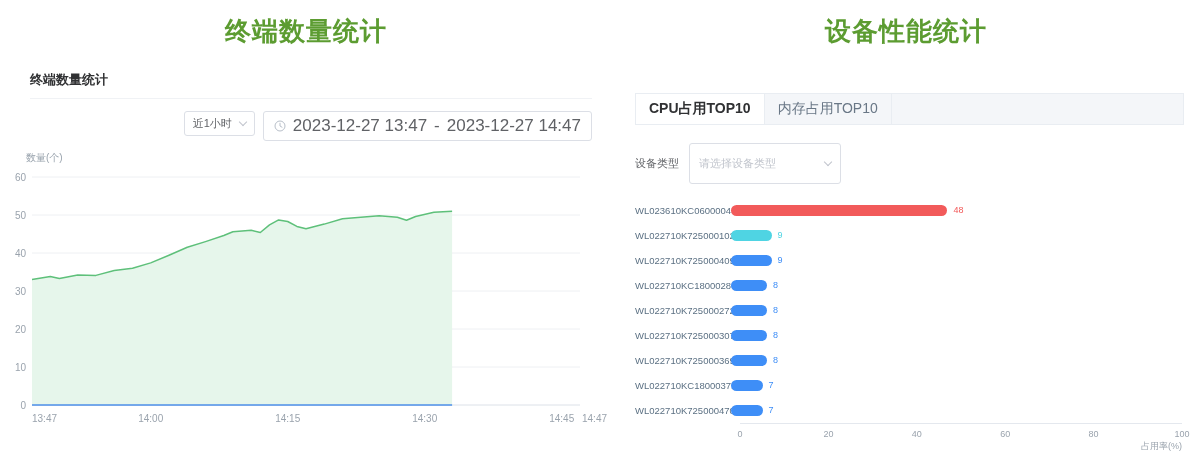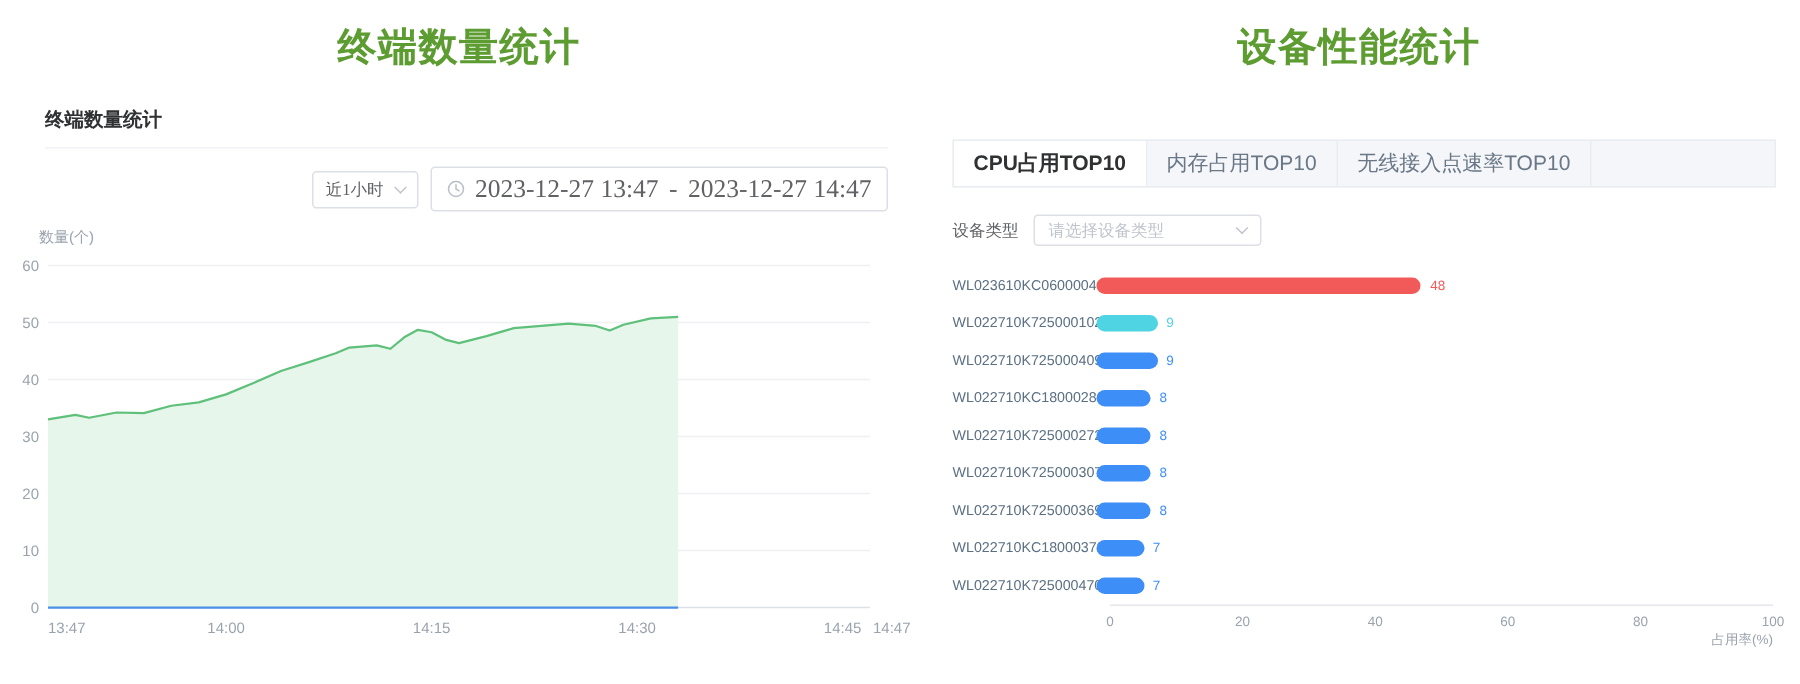--- a/index.html
+++ b/index.html
@@ -8,21 +8,21 @@
   .col { position:absolute; top:0; height:456px; }
   .col-left { left:0; width:612px; }
   .col-right { left:612px; width:588px; }
 
   .big-title { margin-top:14px; text-align:center; font-size:26px; font-weight:bold; color:#5c9c31; letter-spacing:1px; }
 
   
   .panel-header { margin:22px 20px 0 30px; padding-bottom:9px; border-bottom:1px solid #f0f2f5; }
   .panel-title { font-size:13px; font-weight:bold; color:#303133; }
 
-  .controls { display:flex; justify-content:flex-end; align-items:center; gap:8px; margin:12px 20px 0 30px;font-family:Liberation Serif, serif; }
+  .controls { display:flex; justify-content:flex-end; align-items:flex-start; gap:8px; margin:12px 20px 0 30px; }
   .select-box { display:flex; align-items:center; gap:8px; border:1px solid #dcdfe6; border-radius:3px;
                 padding:4px 8px; font-size:11px; color:#606266; background:#fff; cursor:pointer; }
   .chevron { width:6px; height:6px; border-right:1.3px solid #c0c4cc; border-bottom:1.3px solid #c0c4cc;
              transform:rotate(45deg); margin-top:-3px; }
   .date-range { display:flex; align-items:center; gap:7px; border:1px solid #dcdfe6; border-radius:3px;
                 padding:4px 10px; font-size:17px; color:#606266; background:#fff; cursor:pointer; }
 
   .legend { display:flex; gap:18px; align-items:center; margin:13px 20px 0 28px; font-size:10px; color:#5e6d82; }
   .legend-item { display:flex; align-items:center; gap:5px; cursor:pointer; }
   .legend-marker { position:relative; width:16px; height:8px; }
@@ -32,21 +32,21 @@
   .ylabel { margin:10px 0 0 26px; font-size:10px; color:#99a3ad; }
   .line-chart-svg { display:block; margin:2px 0 0 14px; }
 
   
   .tabs { display:flex; margin:44px 16px 0 23px; background:#f4f6f9; border:1px solid #e9edf2; }
   .tab { padding:6px 13px; font-size:14px; color:#697786; border-right:1px solid #e9edf2; cursor:pointer; white-space:nowrap; }
   .tab.active { background:#fff; color:#303133; font-weight:bold; }
 
   .filter-row { display:flex; align-items:center; gap:10px; margin:18px 0 0 23px; font-size:11px; color:#606266; }
   .filter-select { display:flex; align-items:center; justify-content:space-between; width:152px; border:1px solid #dcdfe6;
-                   border-radius:3px; padding:2px 9px; font-size:11px; color:#c0c4cc; background:#fff; cursor:pointer; }
+                   border-radius:3px; padding:12px 9px; font-size:11px; color:#c0c4cc; background:#fff; cursor:pointer; }
 
   .bar-chart { margin:14px 18px 0 23px; }
   .bar-row { display:flex; align-items:center; height:25px; }
   .bar-label { width:96px; text-align:right; padding-right:9px; font-size:9.5px; color:#5b7083; white-space:nowrap; flex:none; }
   .bar-track { flex:1; position:relative; height:11px; }
   .bar { position:absolute; left:0; top:0; height:11px; border-radius:6px; cursor:pointer; }
   .bar-value { position:absolute; top:0; font-size:9px; line-height:11px; white-space:nowrap; }
 
   .bar-axis { display:flex; margin:0 18px 0 23px; }
   .axis-spacer { width:105px; flex:none; }
@@ -110,21 +110,20 @@
         <path d="M18.0 112.6 L 36.3 109.6 L 45.4 111.5 L 63.7 108.0 L 81.9 108.4 L 100.2 103.5 L 118.5 101.2 L 136.7 95.9 L 155.0 88.3 L 173.3 80.3 L 191.5 74.6 L 209.8 68.5 L 218.9 64.7 L 237.2 63.2 L 246.3 65.5 L 255.5 57.9 L 264.6 52.9 L 273.7 54.5 L 282.9 59.4 L 292.0 61.7 L 310.3 57.1 L 328.5 51.8 L 346.8 50.3 L 365.1 48.8 L 383.3 50.3 L 392.5 53.3 L 401.6 49.5 L 419.9 45.3 L 438.1 44.2" fill="none" stroke="#5ec07a" stroke-width="1.5" stroke-linejoin="round"></path>
       </svg>
   </div>
 
   <div class="col col-right">
     <div class="big-title">设备性能统计</div>
 
     <div class="tabs">
       <div class="tab active">CPU占用TOP10</div>
       <div class="tab">内存占用TOP10</div>
-      <div class="tab">无线接入点速率TOP10</div>
     </div>
 
     <div class="filter-row">
       <span>设备类型</span>
       <div class="filter-select">
         <span>请选择设备类型</span>
         <span class="chevron"></span>
       </div>
     </div>
 

